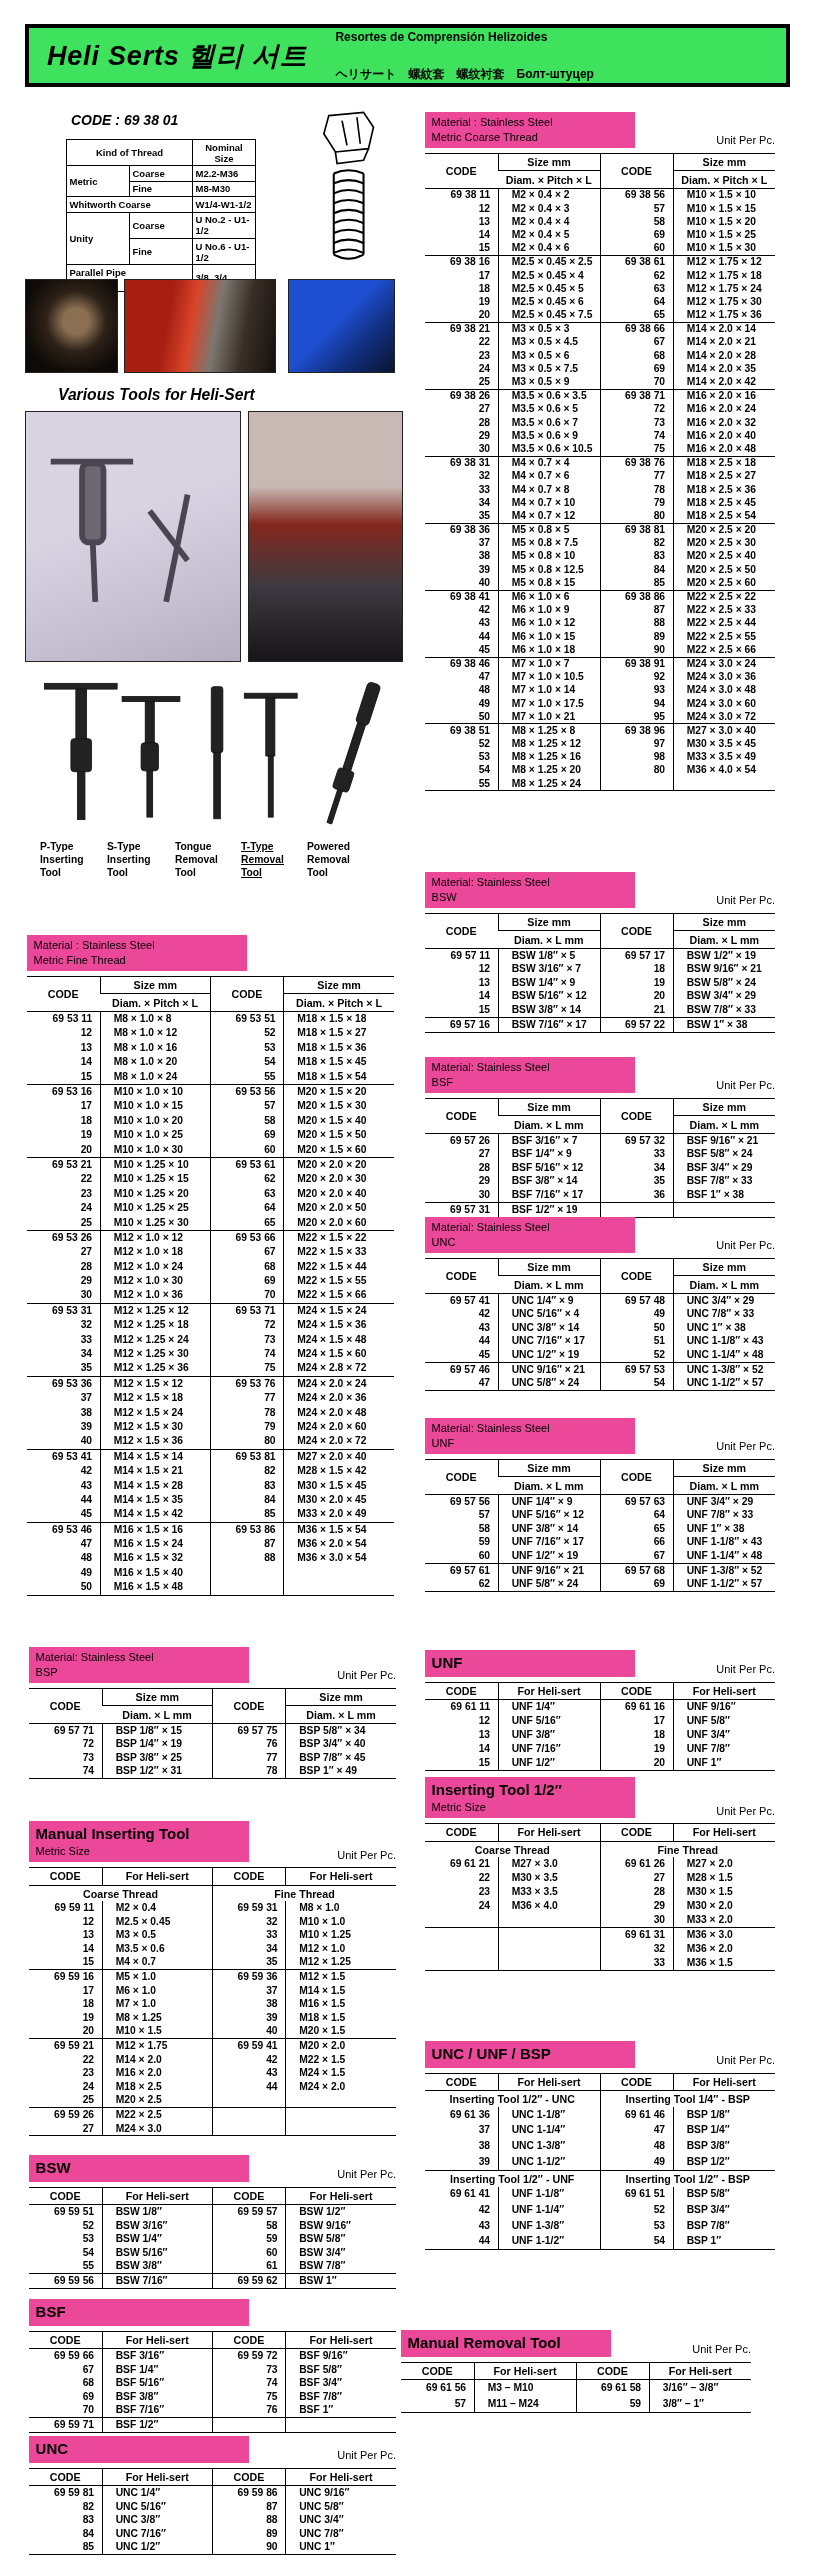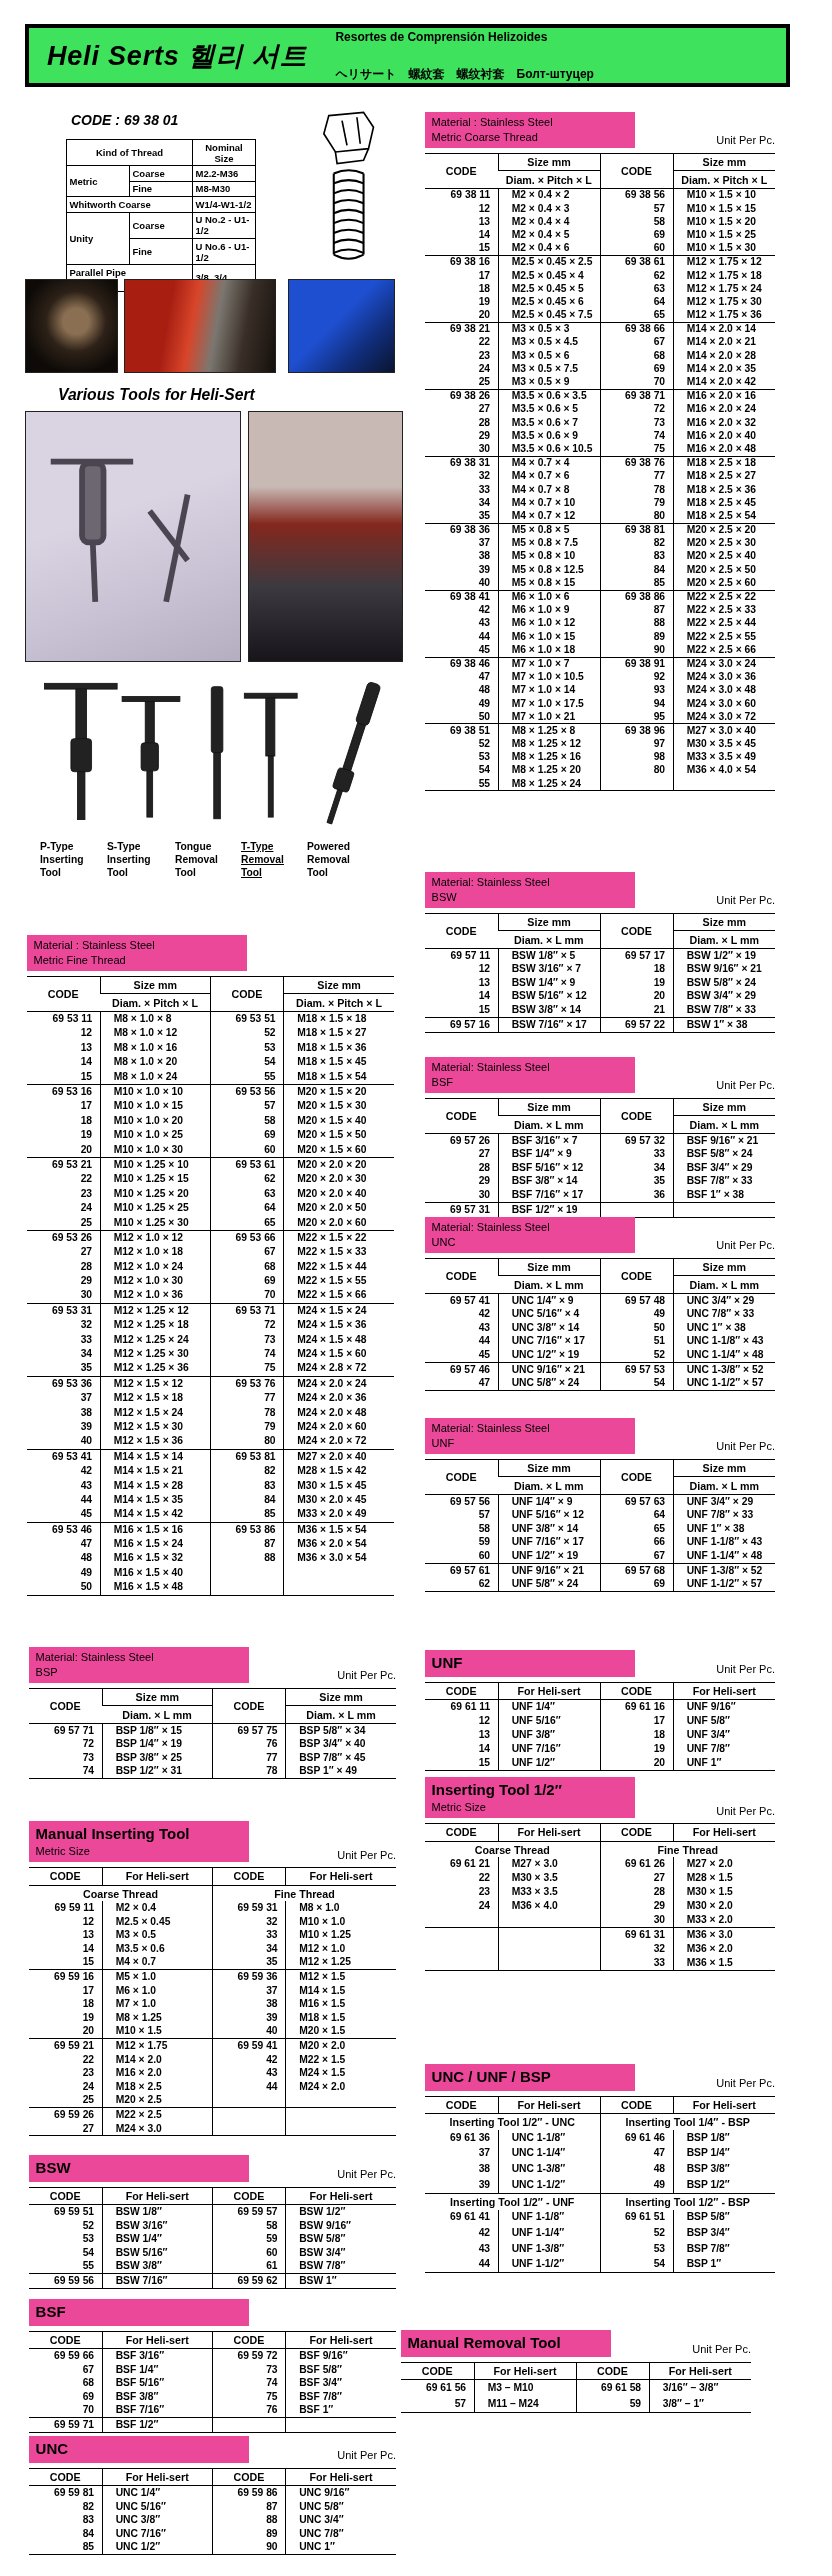--- a/index.html
+++ b/index.html
@@ -1501,21 +1501,21 @@
         </tr>
         <tr>
           <td class="code"></td>
           <td class="size"></td>
           <td class="code">33</td>
           <td class="size">M36 × 1.5</td>
         </tr>
       </tbody>
     </table>
   </section>
-<section class="tablesec" id="sec-uub" style="left:425px;top:2041px;width:350px;margin-top:23px;--rh:15.7px;">
+<section class="tablesec" id="sec-uub" style="left:425px;top:2041px;width:350px;--rh:15.7px;">
     <div class="sec-head"><div class="cyan big"><div>UNC / UNF / BSP</div></div><span class="unit">Unit Per Pc.</span></div>
     <table class="cat">
       <colgroup>
         <col class="c1">
         <col class="c2">
         <col class="c3">
         <col class="c4">
       </colgroup>
       <thead>
         <tr>

